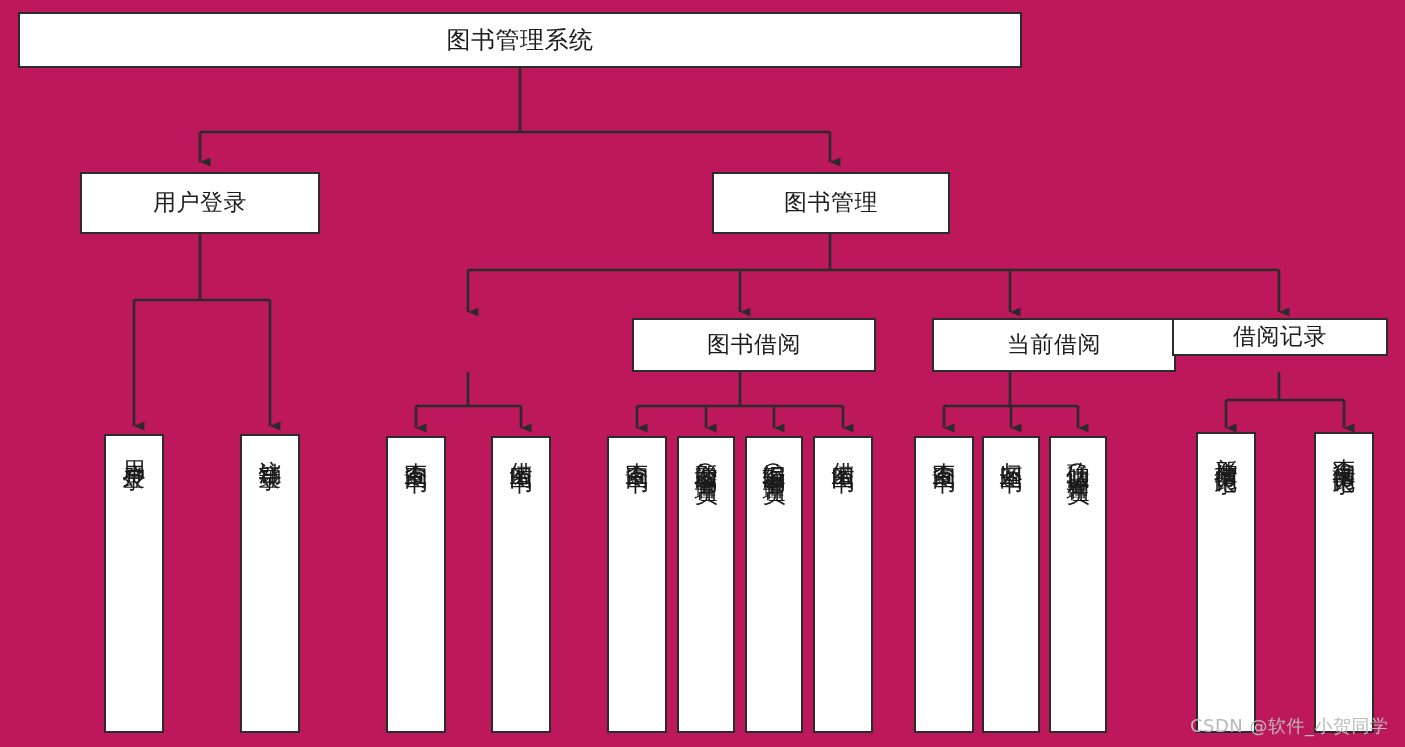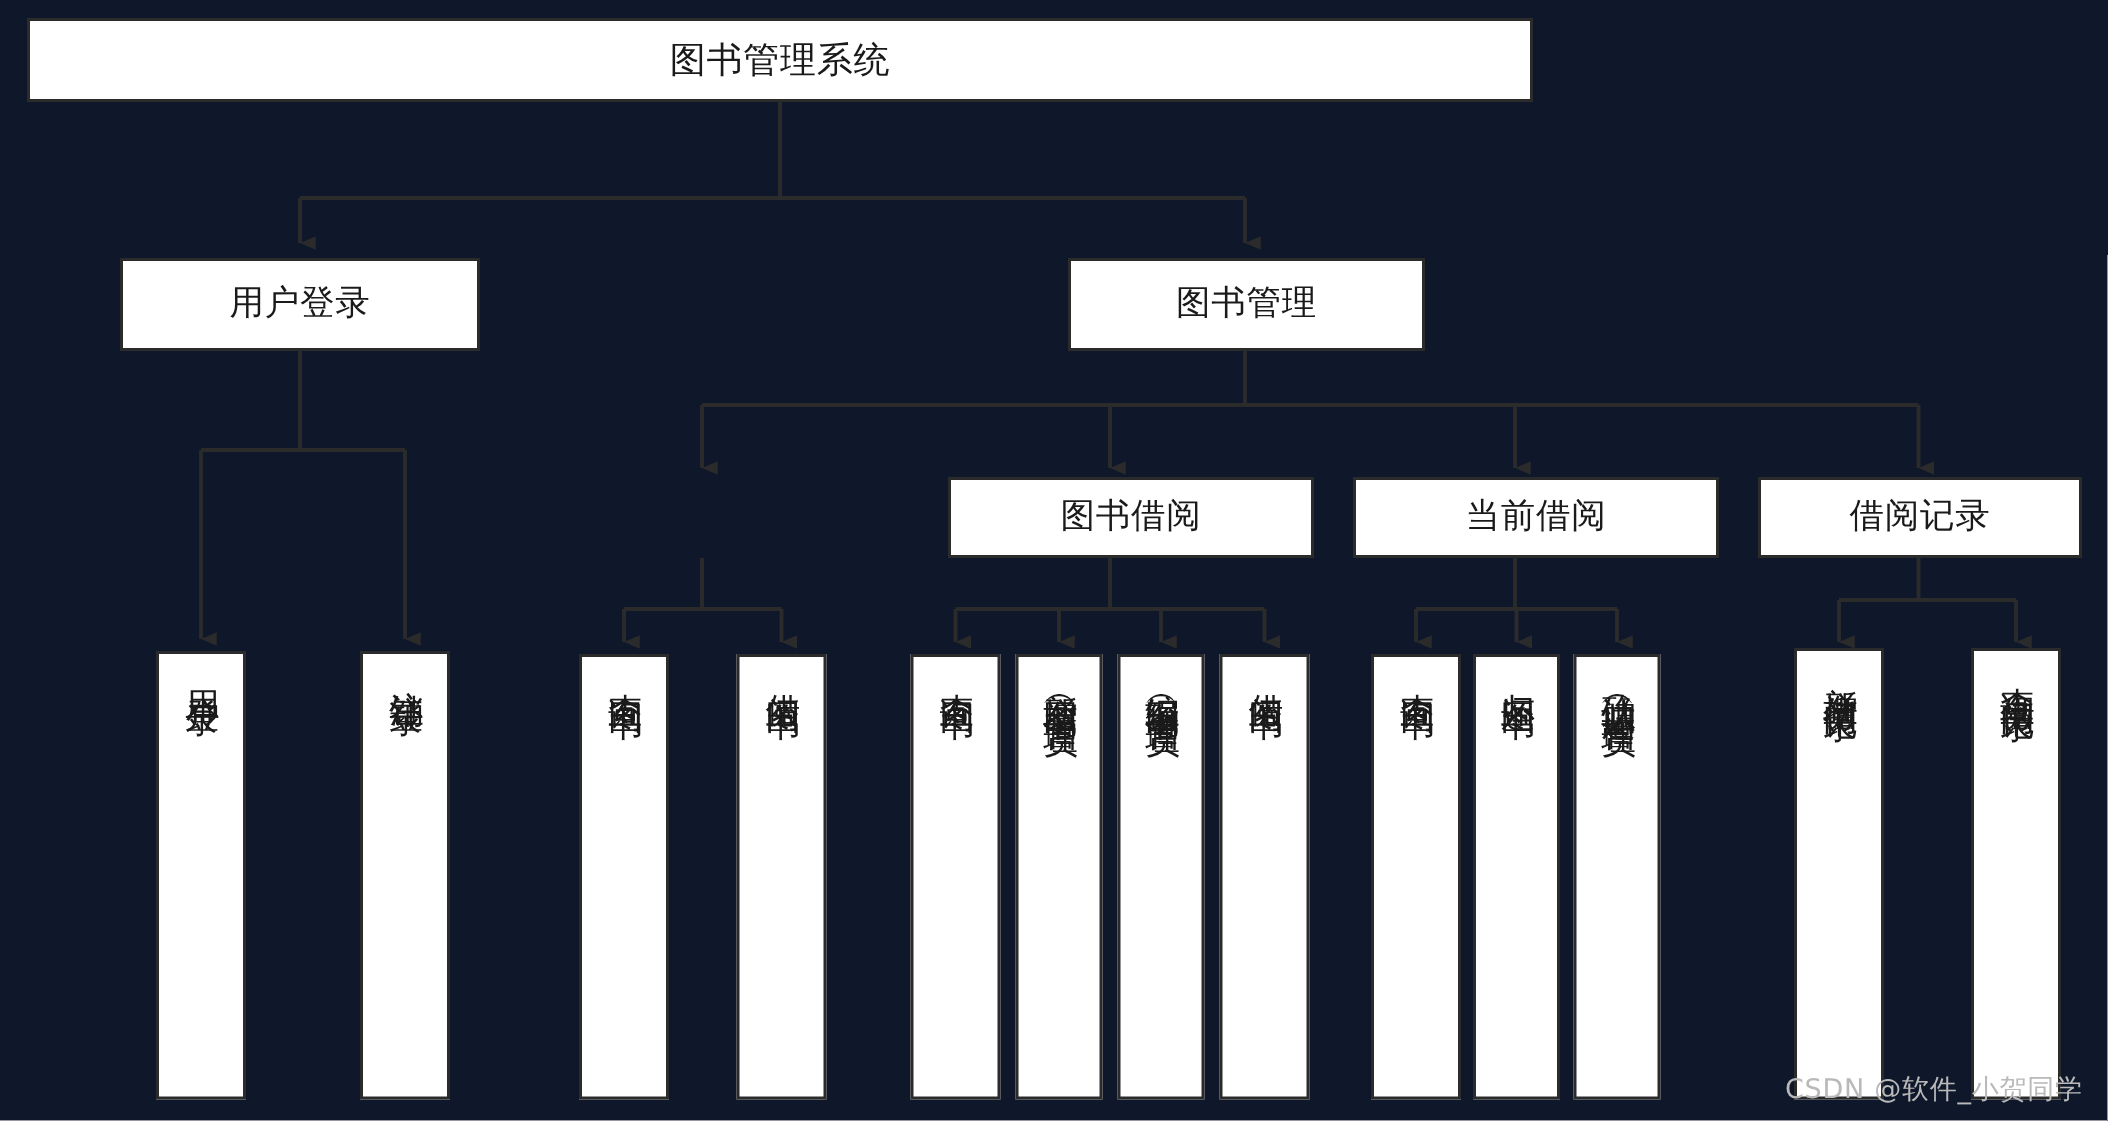--- a/index.html
+++ b/index.html
@@ -8,21 +8,21 @@
     padding: 0;
     background: #ffffff;
   }
   body {
     font-family: "DejaVu Sans", "Liberation Sans", sans-serif;
   }
   #diagram-canvas {
     position: relative;
     width: 1405px;
     height: 747px;
-    background: #0f172a;
+    background: #be185d;
     overflow: hidden;
   }
   #edge-layer {
     position: absolute;
     left: 0;
     top: 0;
     width: 1405px;
     height: 747px;
   }
   .node {
@@ -140,25 +140,25 @@
 
   <div class="node horiz" style="left:712px; top:172px; width:238px; height:62px;">
     <span class="node-label">图书管理</span>
   </div>
 
 
   <div class="node horiz" style="left:632px; top:318px; width:244px; height:54px;">
     <span class="node-label">图书借阅</span>
   </div>
 
-  <div class="node horiz" style="left:902px; top:318px; width:244px; height:54px;">
+  <div class="node horiz" style="left:932px; top:318px; width:244px; height:54px;">
     <span class="node-label">当前借阅</span>
   </div>
 
-  <div class="node horiz" style="left:1172px; top:318px; width:216px; height:54px;">
+  <div class="node horiz" style="left:1172px; top:318px; width:216px; height:38px;">
     <span class="node-label">借阅记录</span>
   </div>
 
   <div class="node vert" style="left:104px; top:434px; width:60px; height:299px;">
     <span class="node-label">用户登录</span>
   </div>
 
   <div class="node vert" style="left:240px; top:434px; width:60px; height:299px;">
     <span class="node-label">注销登录</span>
   </div>

